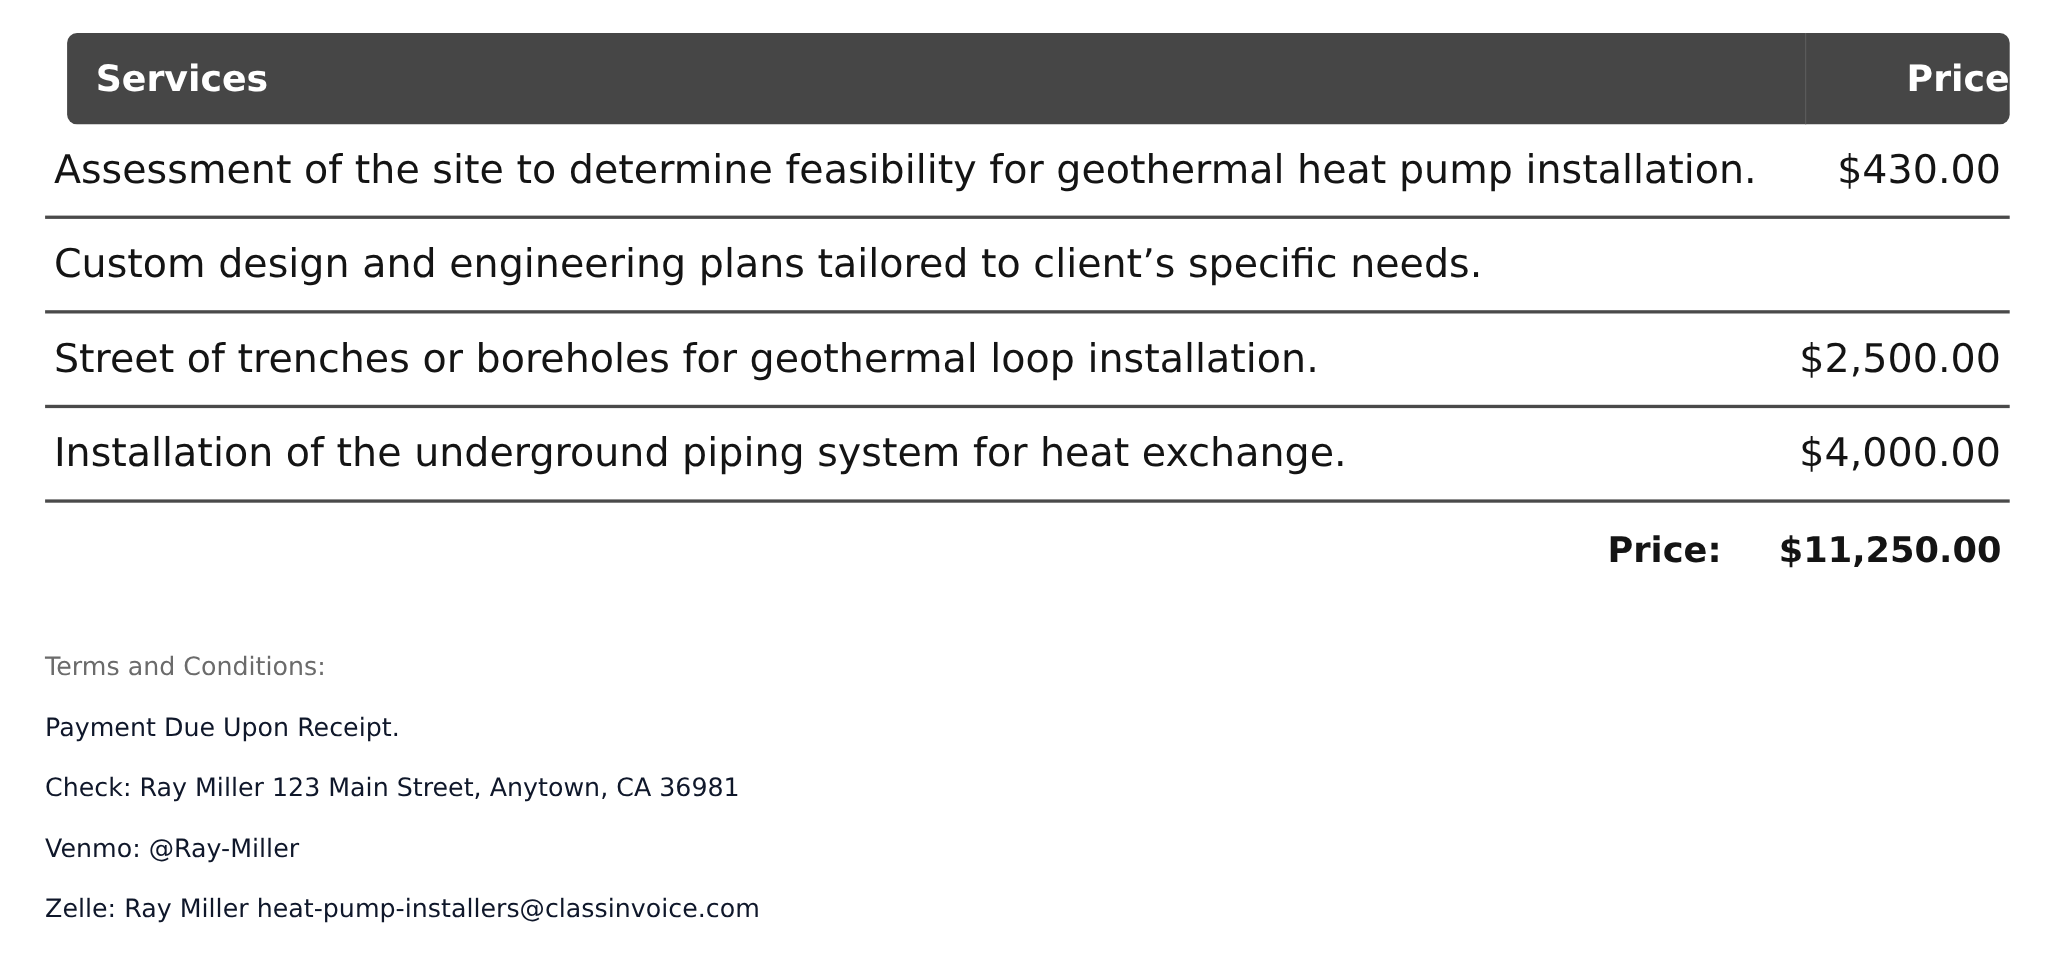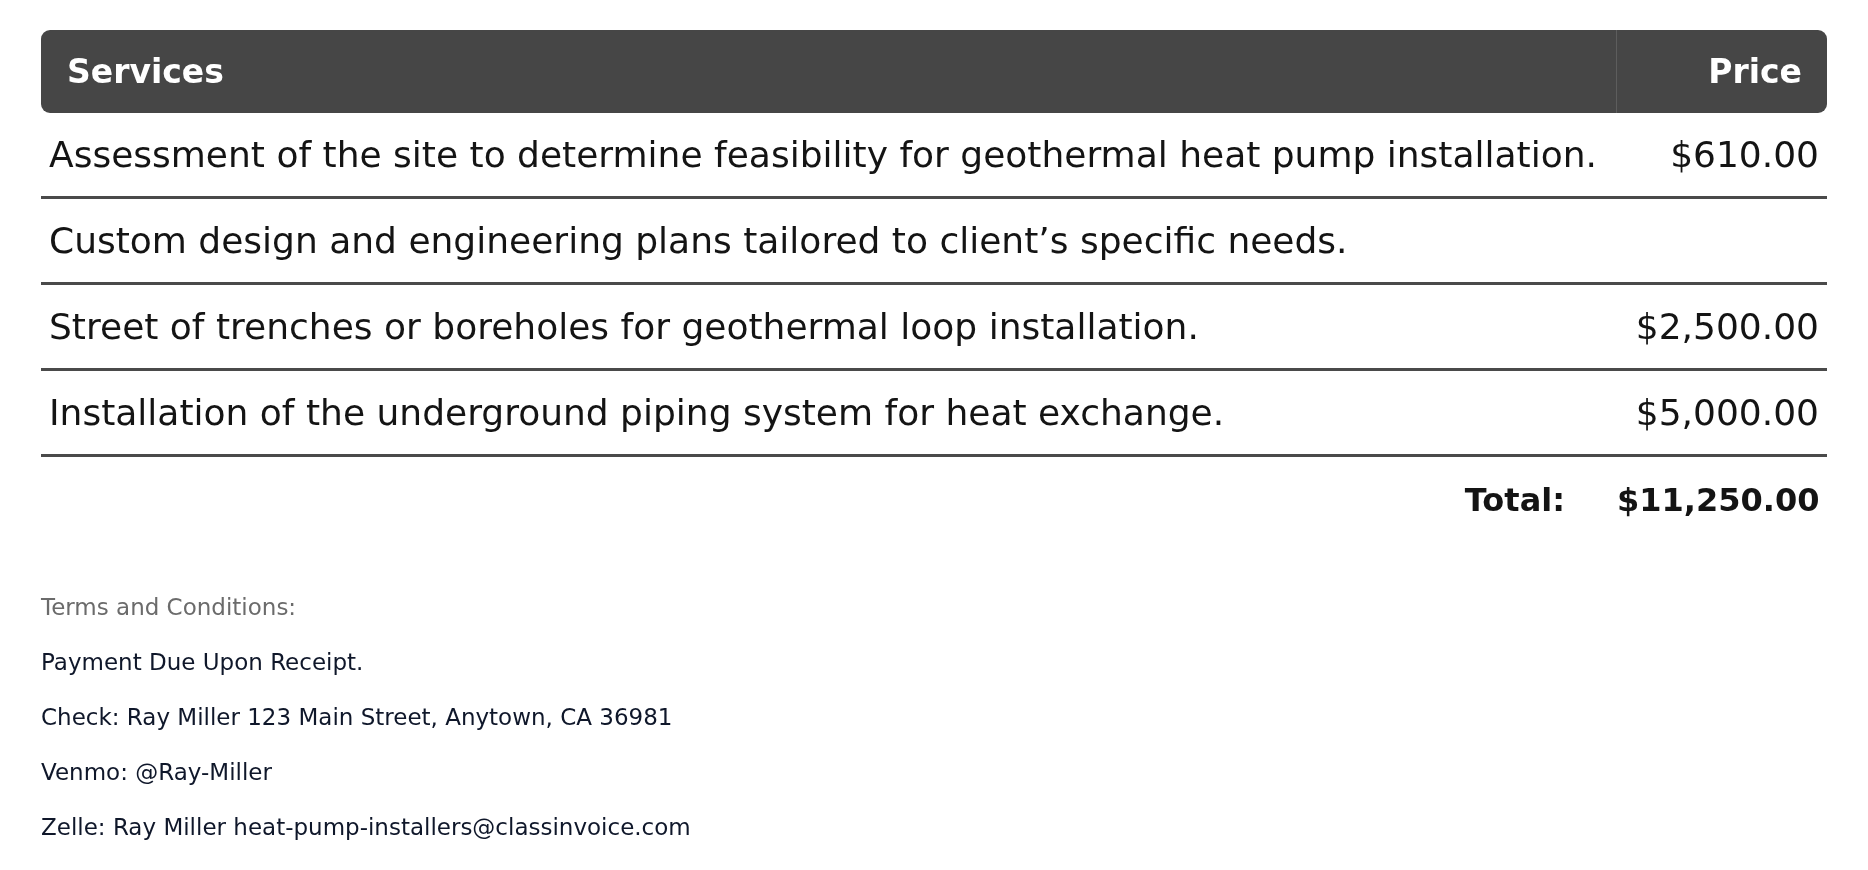--- a/index.html
+++ b/index.html
@@ -19,33 +19,33 @@
   
   .table-header {
     display: flex;
     align-items: stretch;
     height: 83px;
     background: #464646;
     border-radius: 9px;
     color: #ffffff;
     font-weight: bold;
     font-size: 33px;
+    margin-left: 20px;
   }
   .th-services {
     flex: 1;
     display: flex;
     align-items: center;
     padding-left: 26px;
   }
   .th-price {
     width: 185px;
     display: flex;
     align-items: center;
     justify-content: flex-end;
-    padding-right: 25px;
     border-left: 1px solid #5d5d5d;
   }
 
   
   .svc-row {
     display: flex;
     align-items: center;
     height: 83px;
     border-bottom: 3px solid #4a4a4a;
     font-size: 36px;
@@ -101,36 +101,36 @@
 
 <div class="invoice">
 
   <div class="table-header">
     <div class="th-services">Services</div>
     <div class="th-price">Price</div>
   </div>
 
   <div class="svc-row">
     <div class="row-desc">Assessment of the site to determine feasibility for geothermal heat pump installation.</div>
-    <div class="row-price">$610.00</div>
+    <div class="row-price">$430.00</div>
   </div>
   <div class="svc-row">
     <div class="row-desc">Custom design and engineering plans tailored to client’s specific needs.</div>
   </div>
   <div class="svc-row">
     <div class="row-desc">Street of trenches or boreholes for geothermal loop installation.</div>
     <div class="row-price">$2,500.00</div>
   </div>
   <div class="svc-row">
     <div class="row-desc">Installation of the underground piping system for heat exchange.</div>
-    <div class="row-price">$5,000.00</div>
+    <div class="row-price">$4,000.00</div>
   </div>
 
   <div class="total-row">
-    <div class="total-label">Total:</div>
+    <div class="total-label">Price:</div>
     <div class="total-value">$11,250.00</div>
   </div>
 
   <div class="terms">
     <div class="terms-heading">Terms and Conditions:</div>
     <div class="terms-line">Payment Due Upon Receipt.</div>
     <div class="terms-line">Check: Ray Miller 123 Main Street, Anytown, CA 36981</div>
     <div class="terms-line">Venmo: @Ray-Miller</div>
     <div class="terms-line">Zelle: Ray Miller heat-pump-installers@classinvoice.com</div>
   </div>

